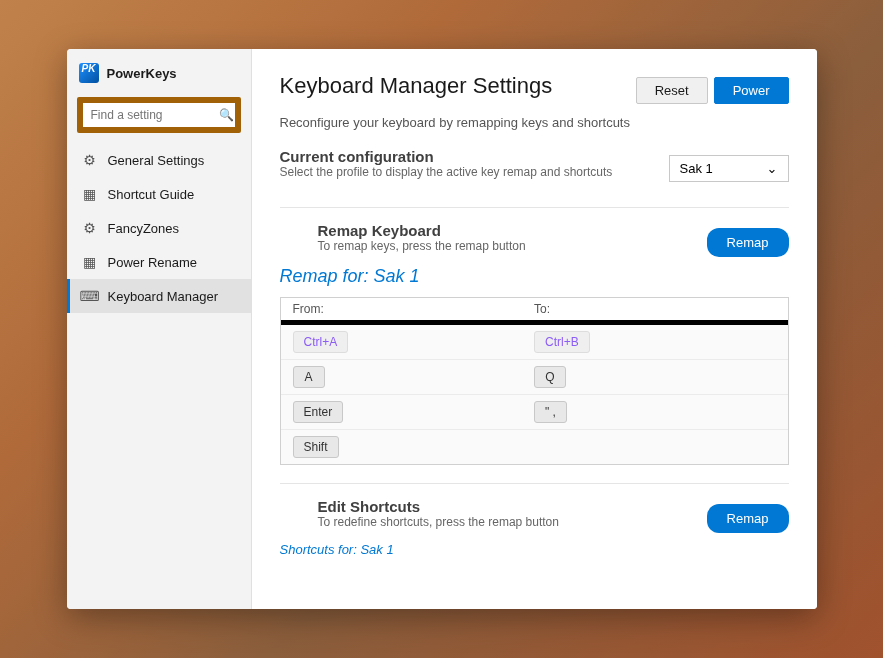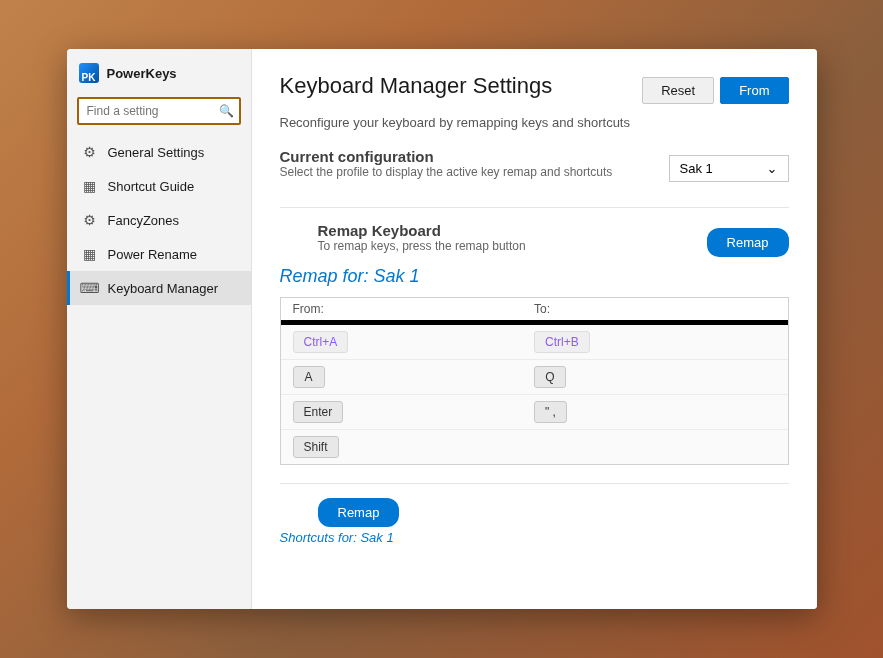--- a/index.html
+++ b/index.html
@@ -37,39 +37,40 @@
       align-items: center;
       padding: 14px 12px 10px 12px;
       gap: 8px;
     }
     .sidebar-logo {
       width: 20px;
       height: 20px;
       background: linear-gradient(135deg, #1e90ff, #0050a0);
       border-radius: 3px;
       display: flex;
-      align-items: flex-end;
+      align-items: flex-start;
       justify-content: center;
       font-size: 10px;
       color: white;
       font-weight: bold;
+      font-style: italic;
     }
     .sidebar-app-title {
       font-size: 13px;
       font-weight: 600;
       color: #1a1a1a;
     }
     .search-container {
       margin: 4px 10px 10px 10px;
       position: relative;
     }
     .search-input {
       width: 100%;
       padding: 5px 28px 5px 8px;
-      border: 2px solid #a16207;
+      border: 6px solid #a16207;
       background: white;
       font-size: 12px;
       color: #555;
       outline: none;
       border-radius: 2px;
     }
     .search-icon-wrap {
       position: absolute;
       right: 6px;
       top: 50%;
@@ -291,21 +292,21 @@
         <span>Keyboard Manager</span>
       </div>
     </nav>
   </div>
 
   <div class="main">
     <div class="main-header">
       <h1 class="page-title">Keyboard Manager Settings</h1>
       <div class="header-buttons">
         <button class="btn">Reset</button>
-        <button class="btn btn-primary">From</button>
+        <button class="btn btn-primary">Power</button>
       </div>
     </div>
     <p class="subtitle">Reconfigure your keyboard by remapping keys and shortcuts</p>
 
     <div class="section">
       <div class="config-row">
         <div>
           <div class="section-title">Current configuration</div>
           <div class="section-desc">Select the profile to display the active key remap and shortcuts</div>
         </div>
@@ -368,20 +369,24 @@
             <span class="key-badge">Shift</span>
           </div>
         </div>
       </div>
     </div>
 
     <div class="divider"></div>
 
     <div class="section">
       <div class="section-header">
+        <div>
+          <div class="section-title">Edit Shortcuts</div>
+          <div class="section-desc">To redefine shortcuts, press the remap button</div>
+        </div>
         <button class="btn-remap">Remap</button>
       </div>
       <div class="shortcuts-label">
         <span>Shortcuts for:</span>
         <span> <em style="color:#0078d4;font-style:italic;">Sak 1</em></span>
       </div>
     </div>
   </div>
 </div>
 

